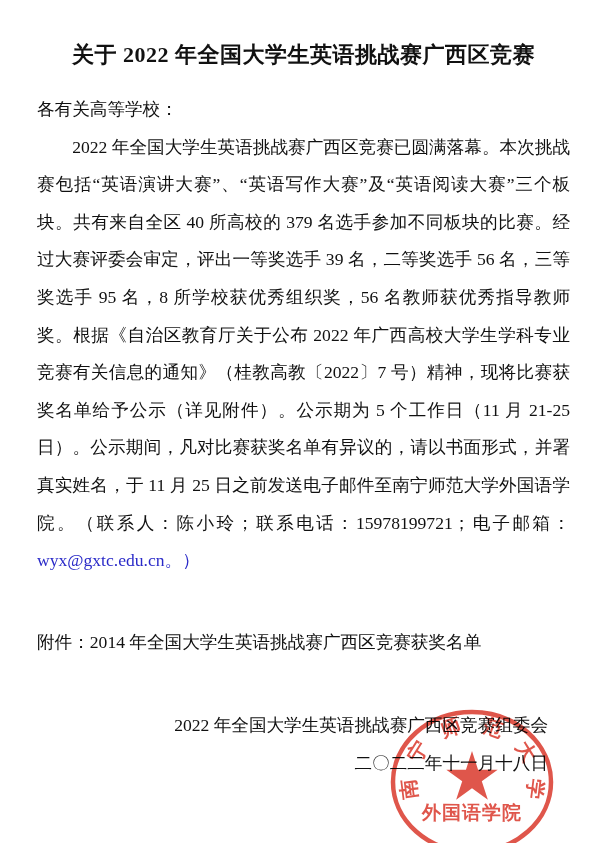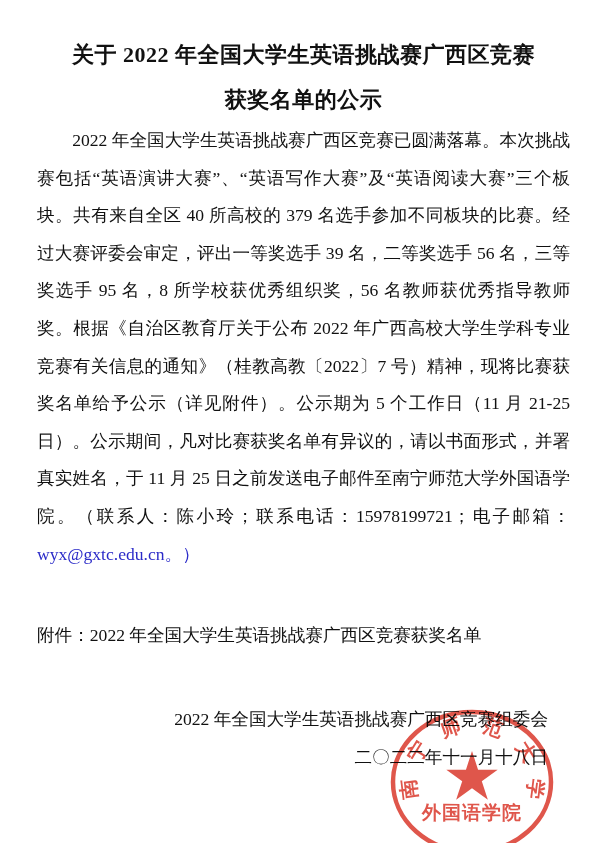--- a/index.html
+++ b/index.html
@@ -81,27 +81,27 @@
   }
 </style>
 </head>
 <body>
 
 <div class="page">
   <div class="content">
 
     <h1 class="doc-title">
       <span>关于 2022 年全国大学生英语挑战赛广西区竞赛</span>
-      <span>获奖名单的公示</span>
     </h1>
 
+    <div class="salutation">各有关高等学校：</div>
 
     <p class="body-paragraph"><span>2022 年全国大学生英语挑战赛广西区竞赛已圆满落幕。本次挑战赛包括“英语演讲大赛”、“英语写作大赛”及“英语阅读大赛”三个板块。共有来自全区 40 所高校的 379 名选手参加不同板块的比赛。经过大赛评委会审定，评出一等奖选手 39 名，二等奖选手 56 名，三等奖选手 95 名，8 所学校获优秀组织奖，56 名教师获优秀指导教师奖。根据《自治区教育厅关于公布 2022 年广西高校大学生学科专业竞赛有关信息的通知》（桂教高教〔2022〕7 号）精神，现将比赛获奖名单给予公示（详见附件）。公示期为 5 个工作日（11 月 21-25 日）。公示期间，凡对比赛获奖名单有异议的，请以书面形式，并署真实姓名，于 11 月 25 日之前发送电子邮件至南宁师范大学外国语学院。（联系人：陈小玲；联系电话：15978199721；电子邮箱：</span><a class="email-link">wyx@gxtc.edu.cn</a><span class="after-link">。）</span></p>
 
-    <div class="attachment-line">附件：2022 年全国大学生英语挑战赛广西区竞赛获奖名单</div>
+    <div class="attachment-line">附件：2014 年全国大学生英语挑战赛广西区竞赛获奖名单</div>
 
     <div class="signature-block">
       <span class="sig-line">2022 年全国大学生英语挑战赛广西区竞赛组委会</span>
       <span class="sig-line">二〇二二年十一月十八日</span>
     </div>
   </div>
 
   <svg class="seal" viewBox="0 0 172 152" xmlns="http://www.w3.org/2000/svg">
     <ellipse cx="86" cy="77" rx="79" ry="70" fill="none" stroke="var(--seal-color)" stroke-width="4.5"></ellipse>
     <polygon fill="var(--seal-color)" transform="translate(86,73)" points="0,-27 -6.05,-8.33 -25.68,-8.34 -9.8,3.18 -15.87,21.84 0,10.3 15.87,21.84 9.8,3.18 25.68,-8.34 6.05,-8.33"></polygon>

